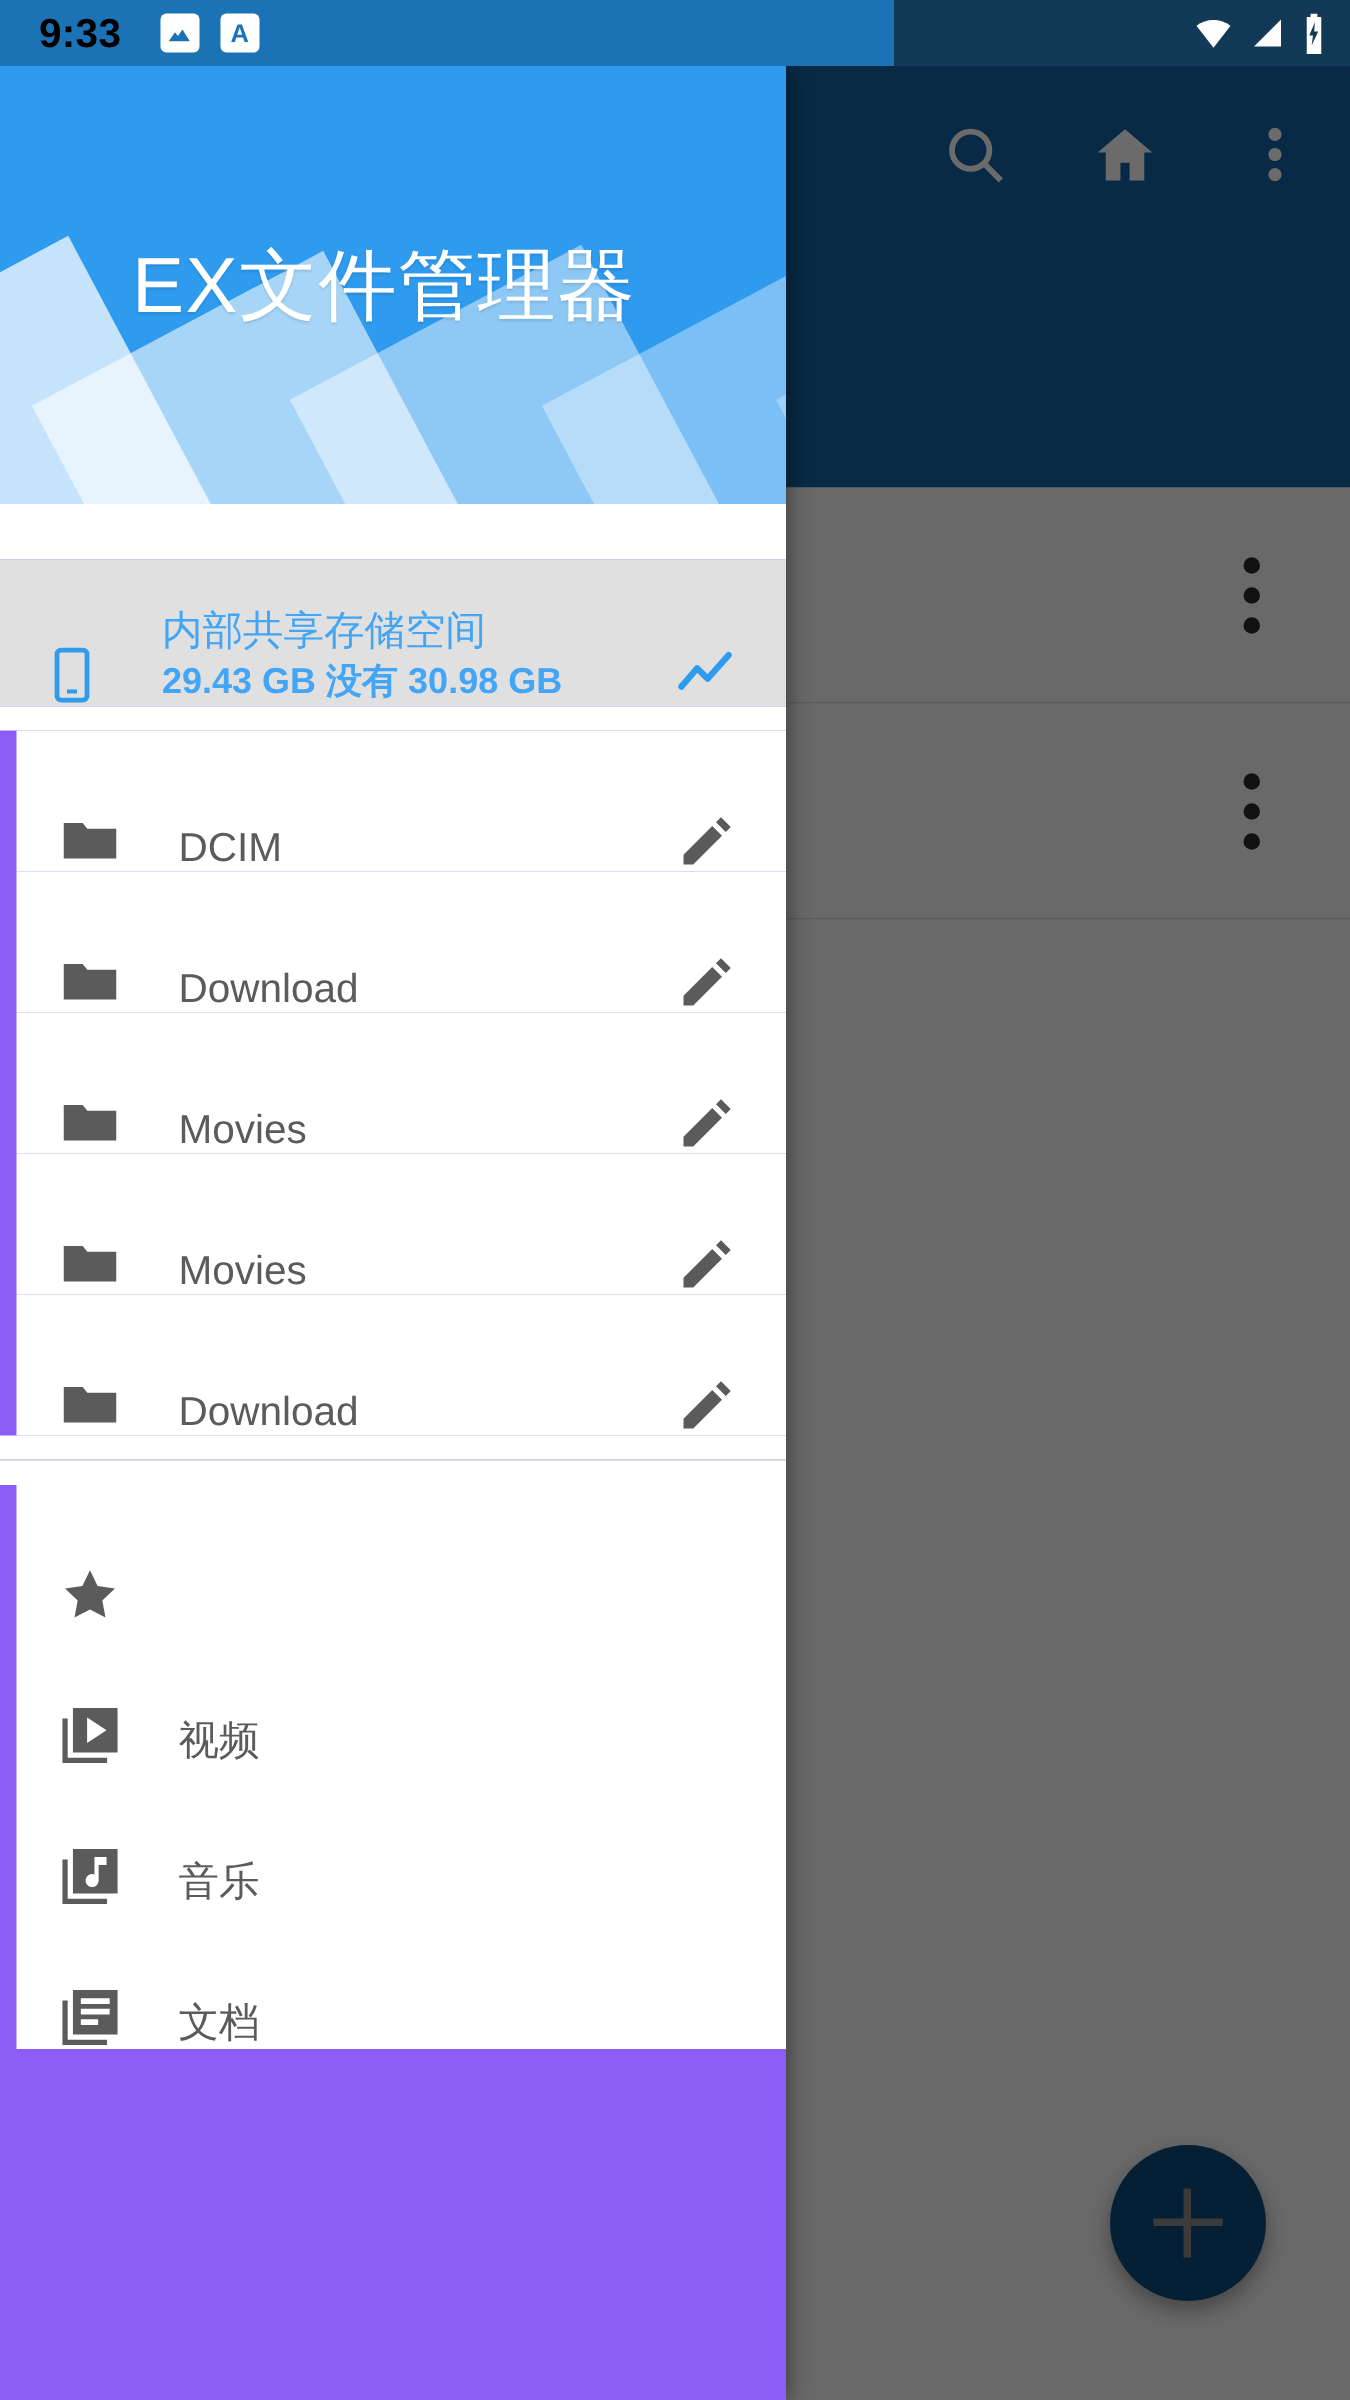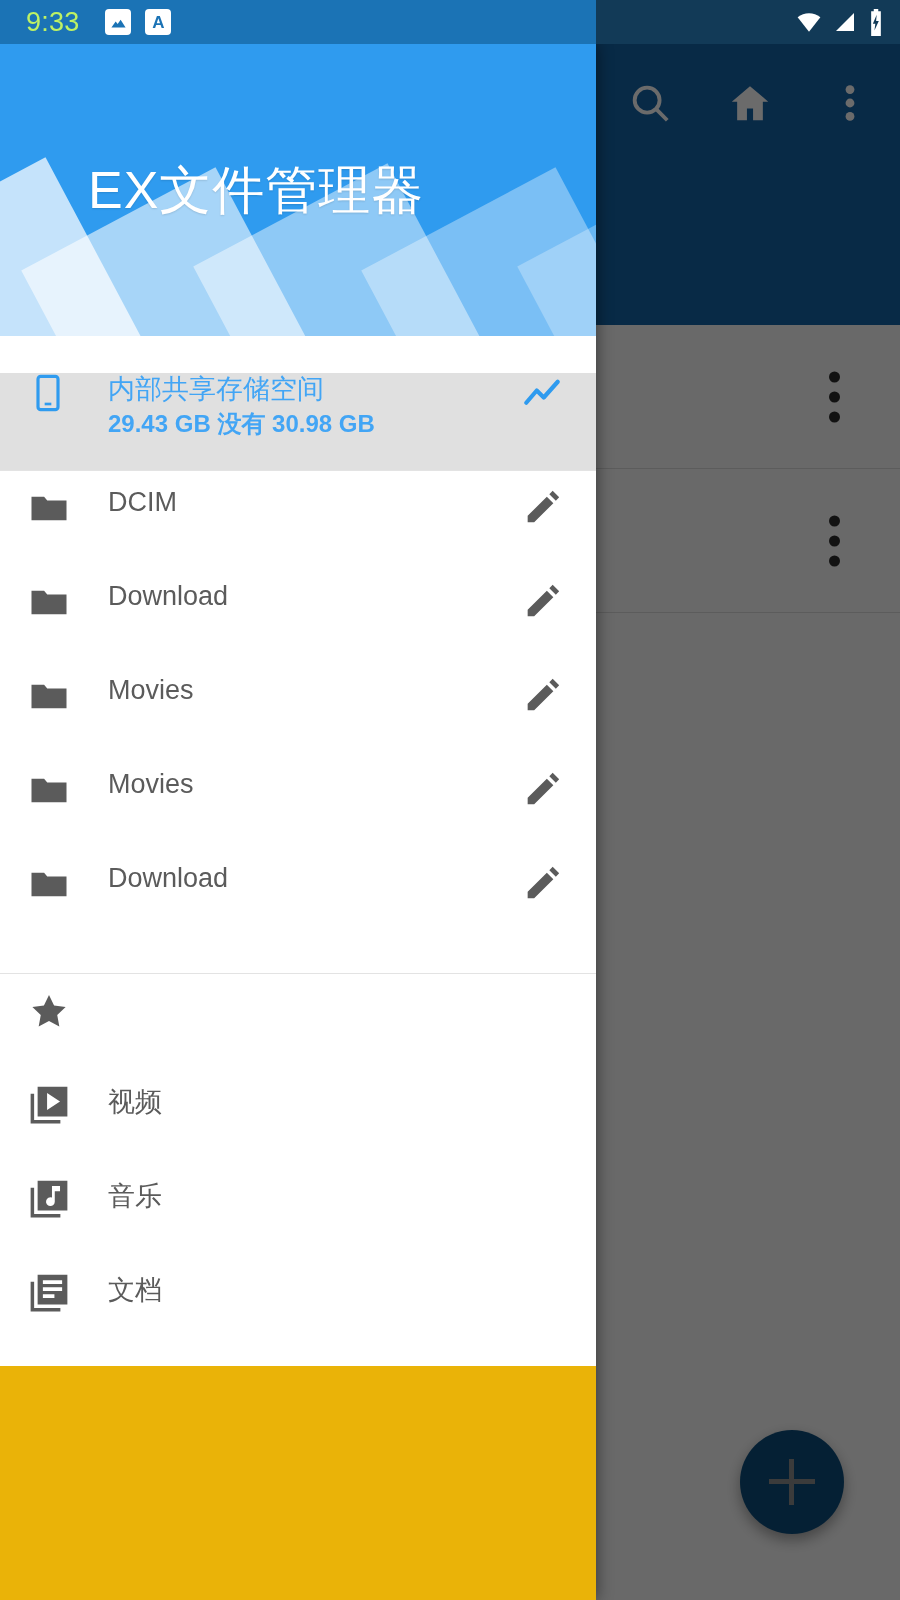--- a/index.html
+++ b/index.html
@@ -86,41 +86,41 @@
     position:absolute; left:596px; top:0; right:0; height:44px;
     background:#123a57;
   }
   #sb-content {
     position:relative; z-index:2;
     width:100%; height:44px;
     display:flex; align-items:center;
     padding:0 16px 0 26px;
   }
   #sb-clock {
-    color:#bef264; font-size:27px; font-weight:normal;
+    color:#000000; font-size:27px; font-weight:bold;
     letter-spacing:.2px;
   }
   #sb-notifs { display:flex; align-items:center; gap:14px; margin-left:26px; }
   .notif-ico {
     width:26px; height:26px; border-radius:4px;
     background:#ffffff;
     display:flex; align-items:center; justify-content:center;
     color:#1b73b5; font-size:17px; font-weight:bold;
     line-height:1;
   }
   #sb-right {
     margin-left:auto; display:flex; align-items:center; gap:11px;
   }
   #sb-right svg { display:block; }
 
   
   #drawer {
     position:absolute; left:0; top:44px;
-    width:596px; height:1556px;
-    background:#eab308;
+    width:524px; height:1556px;
+    background:#8b5cf6;
     z-index:30;
     box-shadow:2px 0 14px rgba(0,0,0,.4);
     overflow:hidden;
   }
 
   
   #drawer-header {
     position:relative; height:292px; overflow:hidden;
     background:#2f9bef;
   }
@@ -144,42 +144,43 @@
     z-index:3;
   }
 
   
   #header-gap { height:37px; background:#ffffff; }
 
   
   #storage-row {
     position:relative; height:97px;
     background:#e0e0e0;
-    display:flex; align-items:flex-start;
+    display:flex; align-items:flex-end;
     padding-left:28px; padding-right:26px;
   }
   #storage-icon { width:62px; display:flex; align-items:center; justify-content:flex-start; }
   #storage-text { flex:1; padding-left:18px; }
   #storage-title {
     font-size:27px; color:#42a5f5; line-height:1.2;
     margin-bottom:5px;
   }
   #storage-sub {
     font-size:24px; color:#42a5f5; font-weight:bold; line-height:1.2;
   }
   #storage-chart { width:56px; display:flex; align-items:center; justify-content:center; }
 
   .sect-divider { height:1px; background:#e3e3e3; }
   .sect-pad { height:16px; background:#ffffff; }
 
   
   .drawer-row {
-    height:94px; display:flex; align-items:flex-start;
+    height:94px; display:flex; align-items:flex-end;
     padding-left:28px; padding-right:26px;
     background:#ffffff;
+    margin-left:11px;
   }
   .row-icon {
     width:62px; display:flex; align-items:center; justify-content:flex-start;
   }
   .row-label {
     flex:1; padding-left:18px;
     font-size:27px; color:#5b5b5b;
     white-space:nowrap;
   }
   .row-action { width:56px; display:flex; align-items:center; justify-content:center; }

